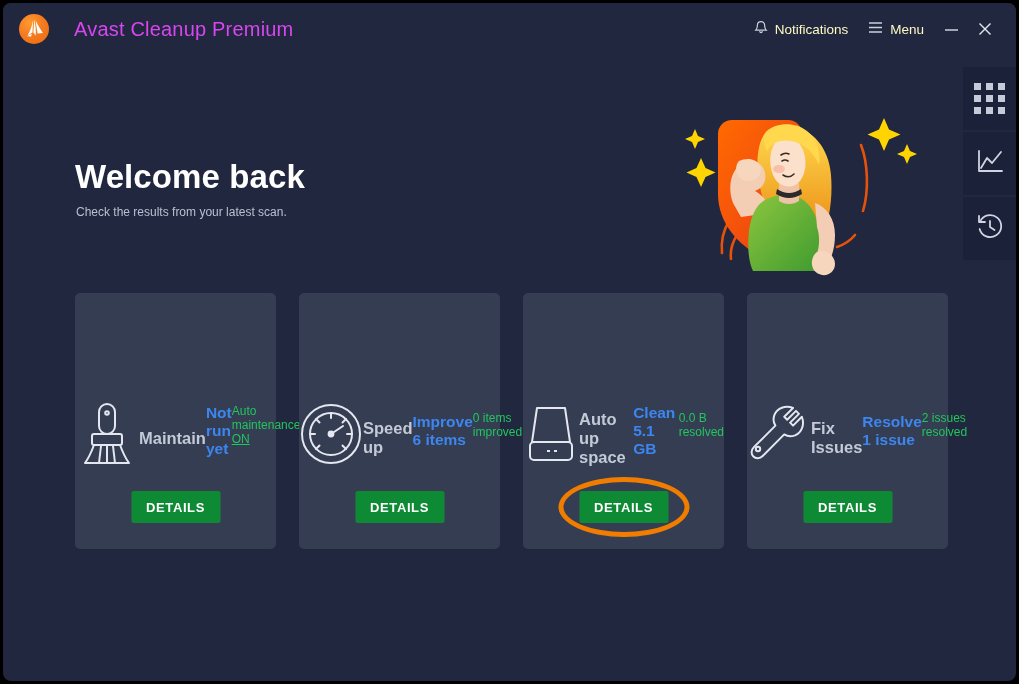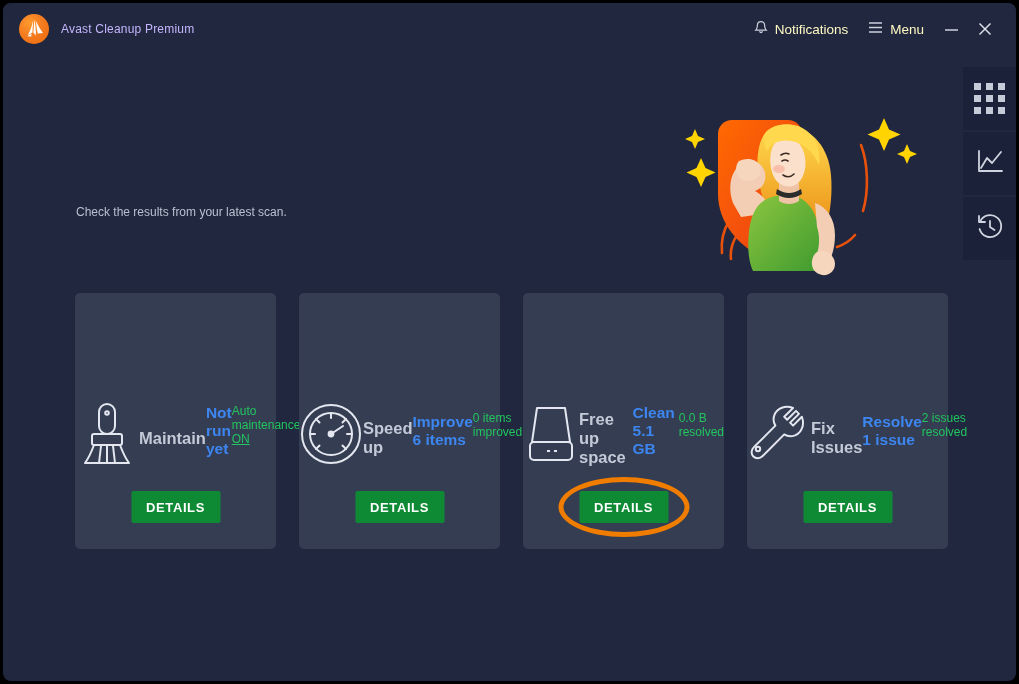--- a/index.html
+++ b/index.html
@@ -28,21 +28,21 @@
   #brand { display: flex; align-items: center; margin-left: 16px; }
   #logo-mark {
     width: 30px; height: 30px; border-radius: 50%;
     background: radial-gradient(circle at 35% 30%, #ff9a2e 0%, #f47b20 45%, #ed6b0a 100%);
     position: relative; flex: 0 0 auto;
   }
   #logo-mark .swoosh {
     position: absolute; left: 0; top: 0; width: 100%; height: 100%;
   }
   #app-title {
-    margin-left: 12px; color: #c4b5fd; font-size: 12px; letter-spacing: .2px;
+    margin-left: 25px; color: #d946ef; font-size: 20px; letter-spacing: .2px;
   }
   #titlebar-right {
     margin-left: auto; display: flex; align-items: center; gap: 0; padding-right: 14px;
   }
   .tb-item {
     display: flex; align-items: center; gap: 7px;
     color: #fef9c3; font-size: 13.5px; padding: 6px 10px;
     cursor: default;
   }
   .tb-btn {
@@ -170,20 +170,21 @@
       <div class="tb-btn">
         <svg width="16" height="16" viewBox="0 0 16 16" stroke="#dfe3ec" stroke-width="1.4">
           <line x1="2.5" y1="2.5" x2="13.5" y2="13.5"></line>
           <line x1="13.5" y1="2.5" x2="2.5" y2="13.5"></line>
         </svg>
       </div>
     </div>
   </div>
 
   <div id="hero">
+    <div id="welcome-title">Welcome back</div>
     <div id="welcome-sub">Check the results from your latest scan.</div>
 
     <div id="mascot">
       <svg viewBox="0 0 252 182" width="252" height="182">
         <defs>
           <linearGradient id="shieldg" x1="0" y1="0" x2="1" y2="1">
             <stop offset="0%" stop-color="#ff6a00"></stop>
             <stop offset="55%" stop-color="#f4500d"></stop>
             <stop offset="100%" stop-color="#e03a06"></stop>
           </linearGradient>
@@ -289,21 +290,21 @@
 
     <div class="card">
       <div class="card-icon">
         <svg width="56" height="60" viewBox="0 0 56 60" fill="none" stroke="#e4e7ef" stroke-width="2" stroke-linejoin="round">
           <path d="M14 4 h28 l5 34 H9 z"></path>
           <rect x="7" y="38" width="42" height="18" rx="4"></rect>
           <path d="M24 47 h3"></path>
           <path d="M31 47 h3"></path>
         </svg>
       </div>
-      <div class="card-title">Free up space</div>
+      <div class="card-title">Auto up space</div>
       <div class="card-action">Clean 5.1 GB</div>
       <div class="card-sub"><span>0.0 B resolved</span></div>
       <button class="details-btn">DETAILS</button>
       <div id="highlight-ellipse"></div>
     </div>
 
     <div class="card">
       <div class="card-icon">
         <svg width="64" height="64" viewBox="0 0 64 64" fill="none" stroke="#e4e7ef" stroke-width="2" stroke-linejoin="round">
           <path d="M53 8 L44 17 L47 20 L56 11 C59 19 56 27 49 30 C45 31.5 41 31 38 29 L16 51 C13 54 9 54 6.5 51.5 C4 49 4 45 7 42 L29 20 C27 17 26.5 13 28 9 C31 2 39 -1 47 2 L38 11 L41 14 L50 5 Z" transform="translate(0,4) scale(0.98)"></path>

